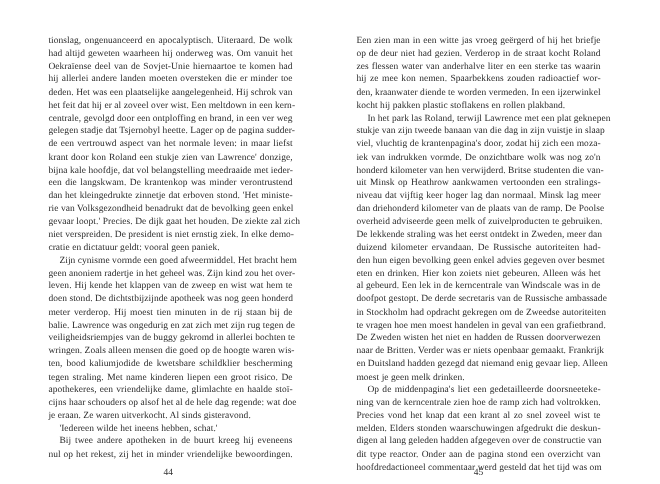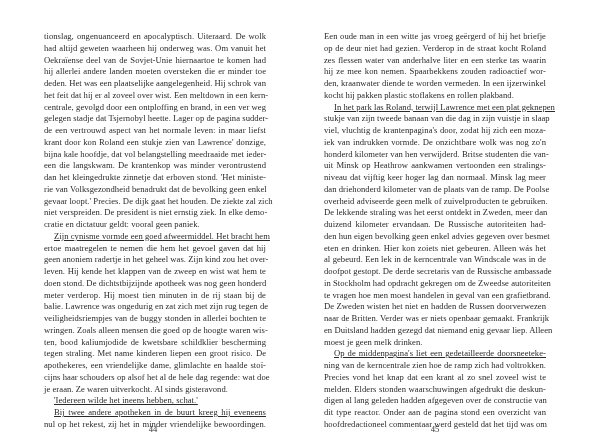--- a/index.html
+++ b/index.html
@@ -39,21 +39,20 @@
       white-space: nowrap;
       text-align: justify;
       text-align-last: justify;
       letter-spacing: 0.05px;
     }
     .line.last {
       text-align-last: left;
     }
     .line.indent {
       padding-left: 10px;
-      text-decoration: underline;
     }
     .page-number {
       position: absolute;
       top: 404px;
       width: 30px;
       text-align: center;
       font-size: 8.6px;
       line-height: 11px;
       color: #333;
       margin-top: 20px;
@@ -77,43 +76,42 @@
       <span class="line">de een vertrouwd aspect van het normale leven: in maar liefst</span>
       <span class="line">krant door kon Roland een stukje zien van Lawrence' donzige,</span>
       <span class="line">bijna kale hoofdje, dat vol belangstelling meedraaide met ieder-</span>
       <span class="line">een die langskwam. De krantenkop was minder verontrustend</span>
       <span class="line">dan het kleingedrukte zinnetje dat erboven stond. 'Het ministe-</span>
       <span class="line">rie van Volksgezondheid benadrukt dat de bevolking geen enkel</span>
       <span class="line">gevaar loopt.' Precies. De dijk gaat het houden. De ziekte zal zich</span>
       <span class="line">niet verspreiden. De president is niet ernstig ziek. In elke demo-</span>
       <span class="line last">cratie en dictatuur geldt: vooral geen paniek.</span>
       <span class="line indent">Zijn cynisme vormde een goed afweermiddel. Het bracht hem</span>
-      <span class="line">ertoe maatregelen te nemen die hem het gevoel gaven dat hij</span>
       <span class="line">geen anoniem radertje in het geheel was. Zijn kind zou het over-</span>
       <span class="line">leven. Hij kende het klappen van de zweep en wist wat hem te</span>
       <span class="line">doen stond. De dichtstbijzijnde apotheek was nog geen honderd</span>
       <span class="line">meter verderop. Hij moest tien minuten in de rij staan bij de</span>
       <span class="line">balie. Lawrence was ongedurig en zat zich met zijn rug tegen de</span>
-      <span class="line">veiligheidsriempjes van de buggy stonden in allerlei bochten te</span>
+      <span class="line">veiligheidsriempjes van de buggy gekromd in allerlei bochten te</span>
       <span class="line">wringen. Zoals alleen mensen die goed op de hoogte waren wis-</span>
       <span class="line">ten, bood kaliumjodide de kwetsbare schildklier bescherming</span>
       <span class="line">tegen straling. Met name kinderen liepen een groot risico. De</span>
       <span class="line">apothekeres, een vriendelijke dame, glimlachte en haalde stoï-</span>
       <span class="line">cijns haar schouders op alsof het al de hele dag regende: wat doe</span>
       <span class="line last">je eraan. Ze waren uitverkocht. Al sinds gisteravond.</span>
       <span class="line indent last">'Iedereen wilde het ineens hebben, schat.'</span>
       <span class="line indent">Bij twee andere apotheken in de buurt kreeg hij eveneens</span>
       <span class="line">nul op het rekest, zij het in minder vriendelijke bewoordingen.</span>
     </div>
   <div class="page-number">44</div>
 </div>
 
 <div class="page page-right">
   <div class="text-block" id="right-text">
-      <span class="line">Een oude man in een witte jas vroeg geërgerd of hij het briefje</span>
+      <span class="line">Een zien man in een witte jas vroeg geërgerd of hij het briefje</span>
       <span class="line">op de deur niet had gezien. Verderop in de straat kocht Roland</span>
       <span class="line">zes flessen water van anderhalve liter en een sterke tas waarin</span>
       <span class="line">hij ze mee kon nemen. Spaarbekkens zouden radioactief wor-</span>
       <span class="line">den, kraanwater diende te worden vermeden. In een ijzerwinkel</span>
       <span class="line last">kocht hij pakken plastic stoflakens en rollen plakband.</span>
       <span class="line indent">In het park las Roland, terwijl Lawrence met een plat geknepen</span>
       <span class="line">stukje van zijn tweede banaan van die dag in zijn vuistje in slaap</span>
       <span class="line">viel, vluchtig de krantenpagina's door, zodat hij zich een moza-</span>
       <span class="line">iek van indrukken vormde. De onzichtbare wolk was nog zo'n</span>
       <span class="line">honderd kilometer van hen verwijderd. Britse studenten die van-</span>

